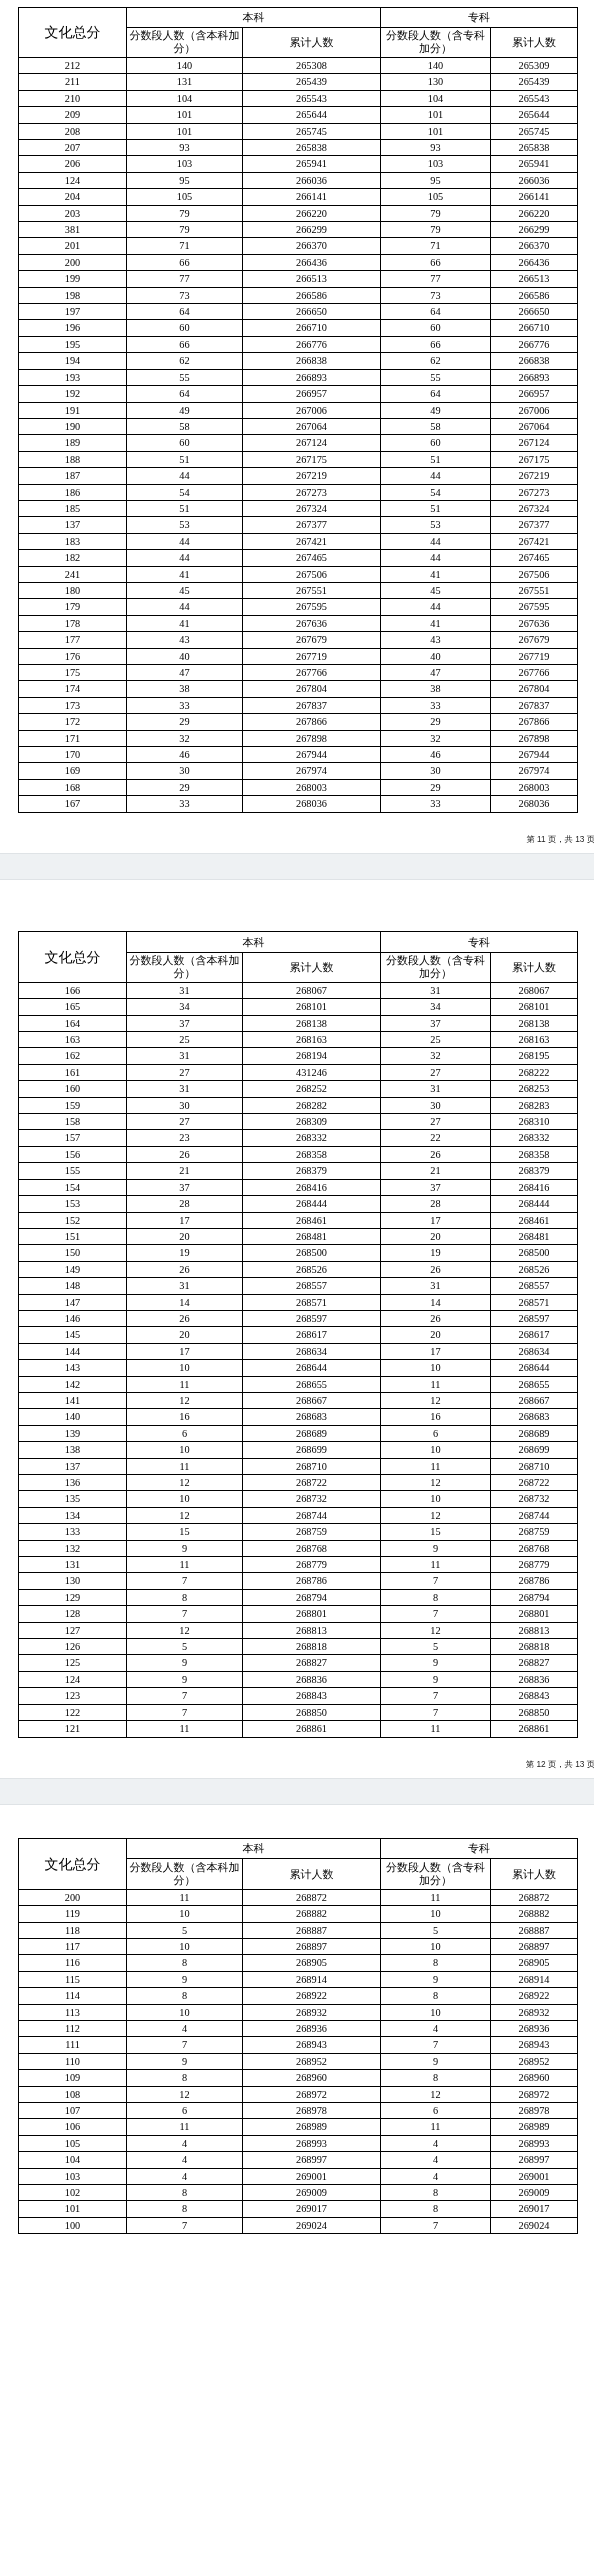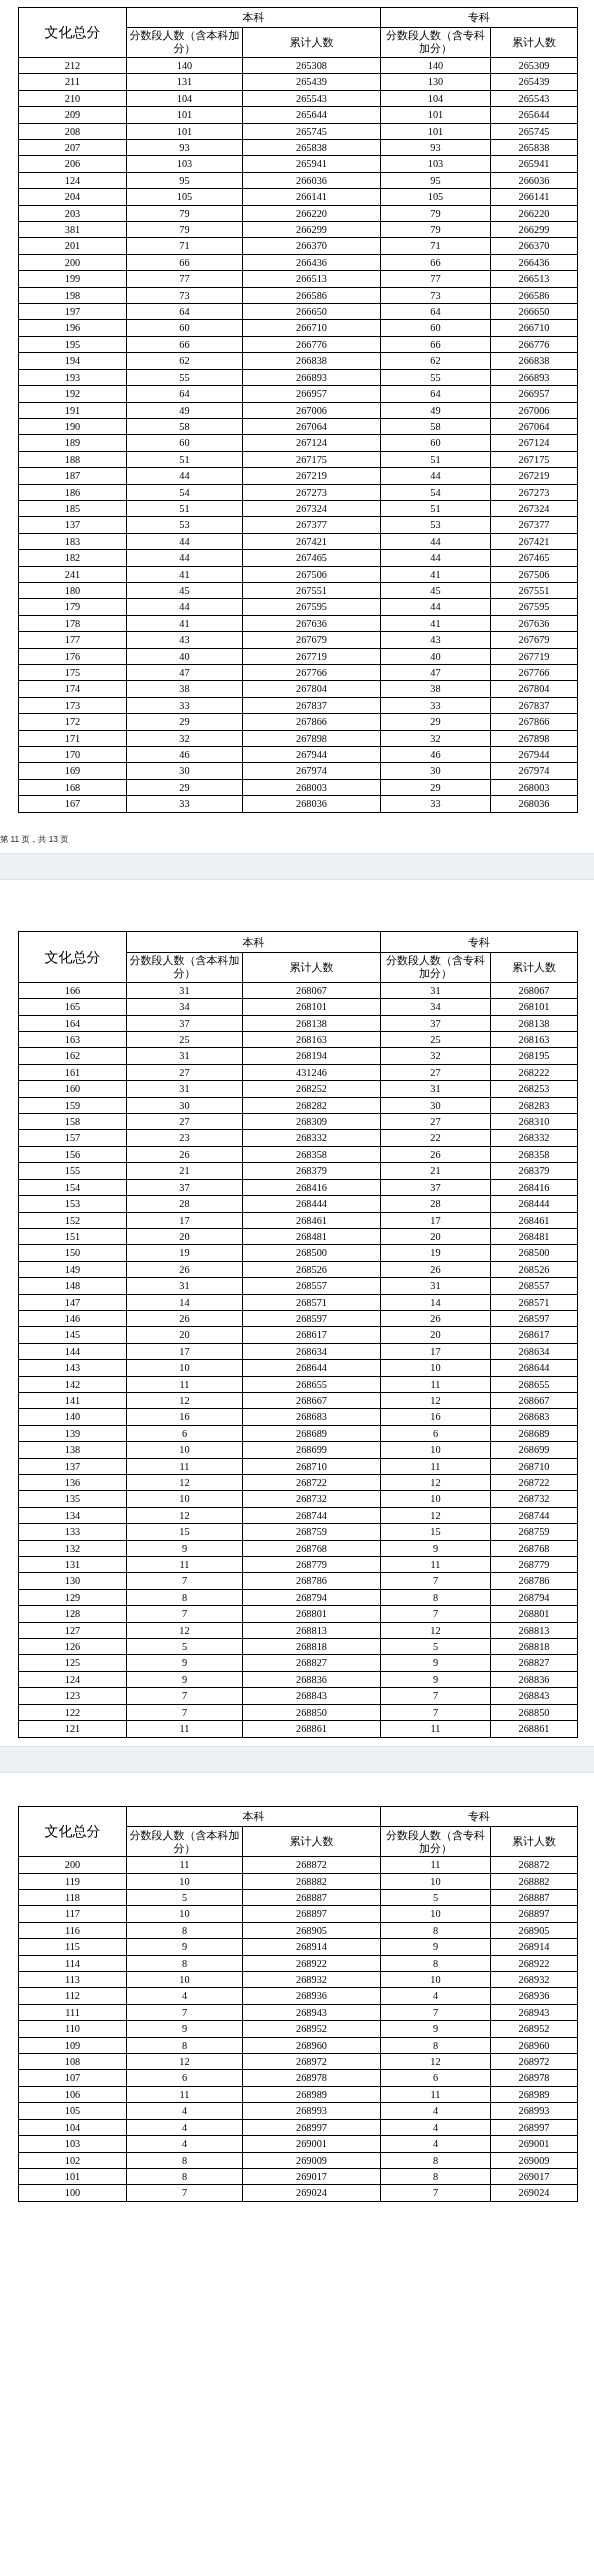--- a/index.html
+++ b/index.html
@@ -64,21 +64,21 @@
     height: 15.4px;
     line-height: 15.4px;
     font-family: "Liberation Serif", "DejaVu Serif", serif;
   }
   col.c-score  { width: 108px; }
   col.c-bk-seg { width: 116px; }
   col.c-bk-cum { width: 138px; }
   col.c-zk-seg { width: 110px; }
   col.c-zk-cum { width: 87px; }
   .page-footer {
-    text-align: left;
+    text-align: right;
     font-family: "Liberation Sans", "DejaVu Sans", sans-serif;
     font-size: 8.3px;
     color: #222222;
     padding: 21.5px 0 0 0;
   }
   .pad-top-1 { height: 6.6px; }
   .pad-top-2 { height: 51px; }
   .pad-top-3 { height: 33px; }
   .tail-space { height: 8.3px; }
 </style>
@@ -786,20 +786,21 @@
             <tr>
               <td>121</td>
               <td>11</td>
               <td>268861</td>
               <td>11</td>
               <td>268861</td>
             </tr>
           </tbody>
       </table>
     </div>
+    <div class="page-footer">第 12 页，共 13 页</div>
     <div class="tail-space"></div>
   </div>
 
   <div class="page-gap"></div>
 
   <div class="page">
     <div class="pad-top-3"></div>
     <div class="table-wrap">
       <table class="score-table">
         <colgroup>

